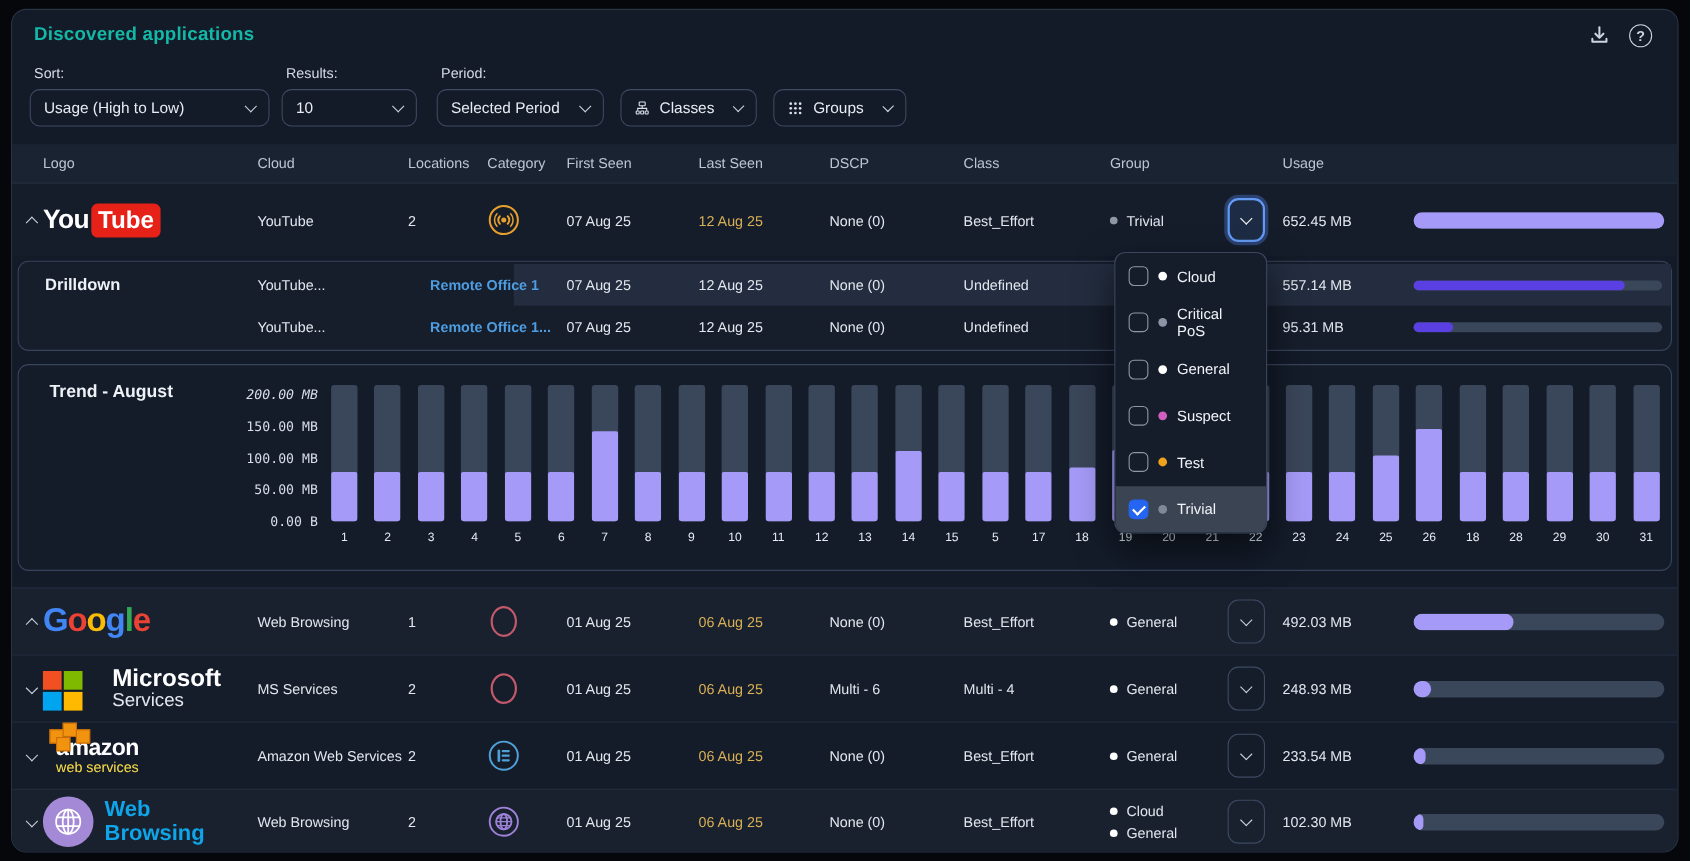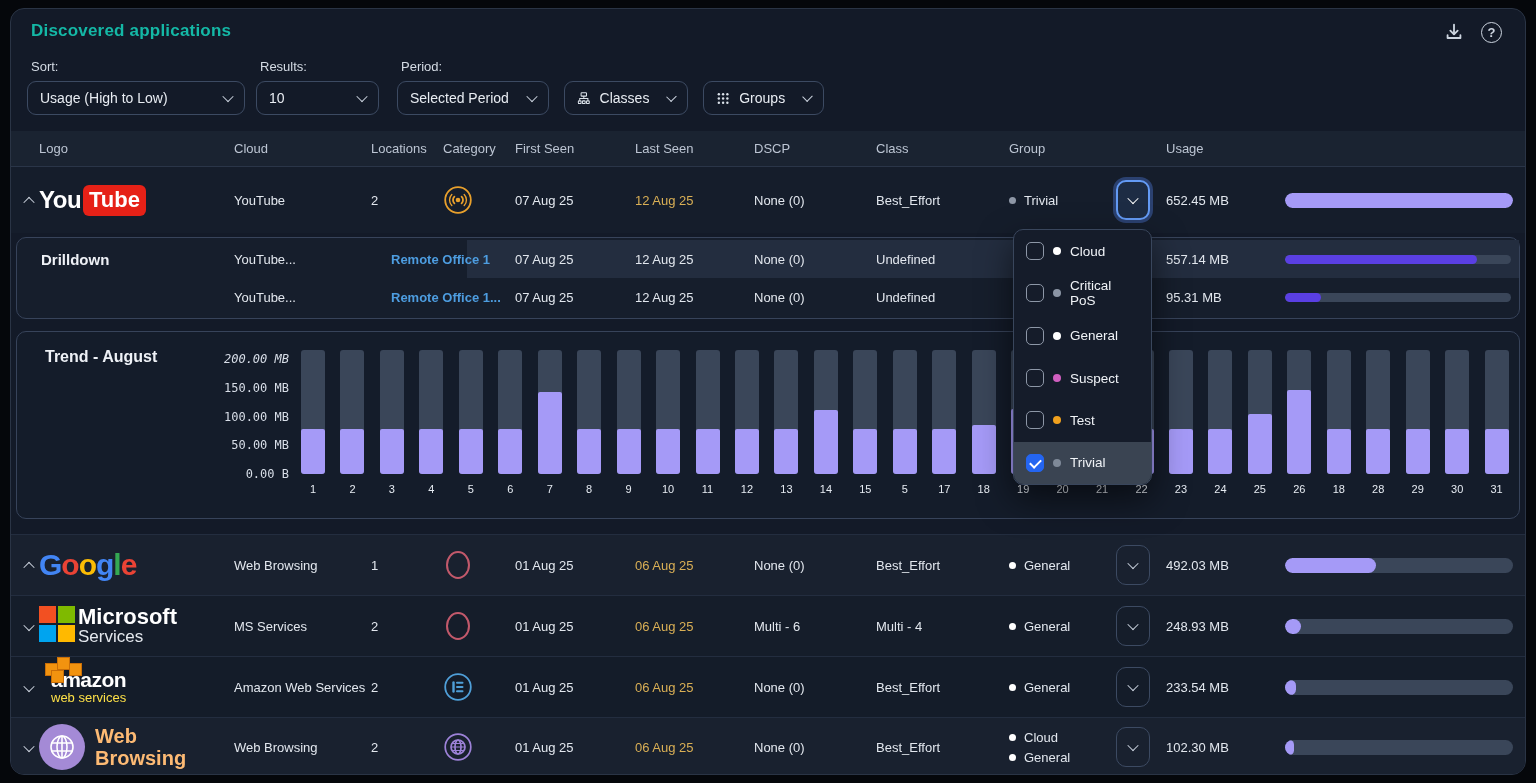--- a/index.html
+++ b/index.html
@@ -62,35 +62,35 @@
   
   .bar-track { position:relative; height:15px; border-radius:8px; background:#3a4659; overflow:hidden; width:100%; }
   .bar-fill { position:absolute; left:0; top:0; bottom:0; border-radius:8px; background:#a59af7; }
 
   
   .logo-cell { display:flex; align-items:center; }
   .yt-logo { display:flex; align-items:center; gap:2px; }
   .yt-you { color:#fff; font-size:24px; font-weight:700; letter-spacing:-.5px; }
   .yt-box { background:#e62117; border-radius:6px; padding:2px 6px 3px; color:#fff; font-size:22px; font-weight:700; }
   .g-logo { font-size:30px; font-weight:700; letter-spacing:-1px; }
-  .ms-logo { display:flex; align-items:flex-start; gap:3px; }
+  .ms-logo { display:flex; align-items:flex-end; gap:27px; }
   .ms-tiles { display:grid; grid-template-columns:17px 17px; grid-template-rows:17px 17px; gap:2px; }
   .ms-tile { width:17px; height:17px; }
   .ms-t1 { font-size:22px; font-weight:700; color:#fff; line-height:1; }
   .ms-t2 { font-size:17px; color:#e4e8ee; line-height:1.1; }
   .aws-logo { position:relative; padding-left:12px; }
   .aws-boxes { position:absolute; left:6px; top:-12px; width:44px; height:18px; }
   .aws-box { position:absolute; width:13px; height:13px; background:#f2930f; border:1px solid #c96e08; }
   .aws-t1 { font-size:21px; font-weight:700; color:#fff; line-height:1; letter-spacing:-.5px; }
   .aws-t2 { font-size:13px; color:#fde047; line-height:1.2; }
   .wb-logo { display:flex; align-items:center; gap:10px; }
   .wb-circle { width:46px; height:46px; border-radius:50%; background:#a48ad6; display:flex;
                align-items:center; justify-content:center; }
   .wb-circle svg { width:30px; height:30px; }
-  .wb-text { font-size:20px; font-weight:700; color:#fdba74; line-height:1.1; }
+  .wb-text { font-size:20px; font-weight:700; color:#0ea5e9; line-height:1.1; }
 
   
   .cat { width:30px; height:30px; display:block; }
 
   
   .dd-box { position:absolute; left:5px; right:5px; top:228px; height:82px; background:#161e2c;
             border:1px solid #37435a; border-radius:10px; padding:2px 0; }
   .dd-grid { display:grid; align-items:center; height:38px; position:relative;
              grid-template-columns:217px 157px 124px 120px 119px 122px 133px 157px 119px 1fr; padding-right:10px; }
   .dd-grid > * { position:relative; z-index:1; }

